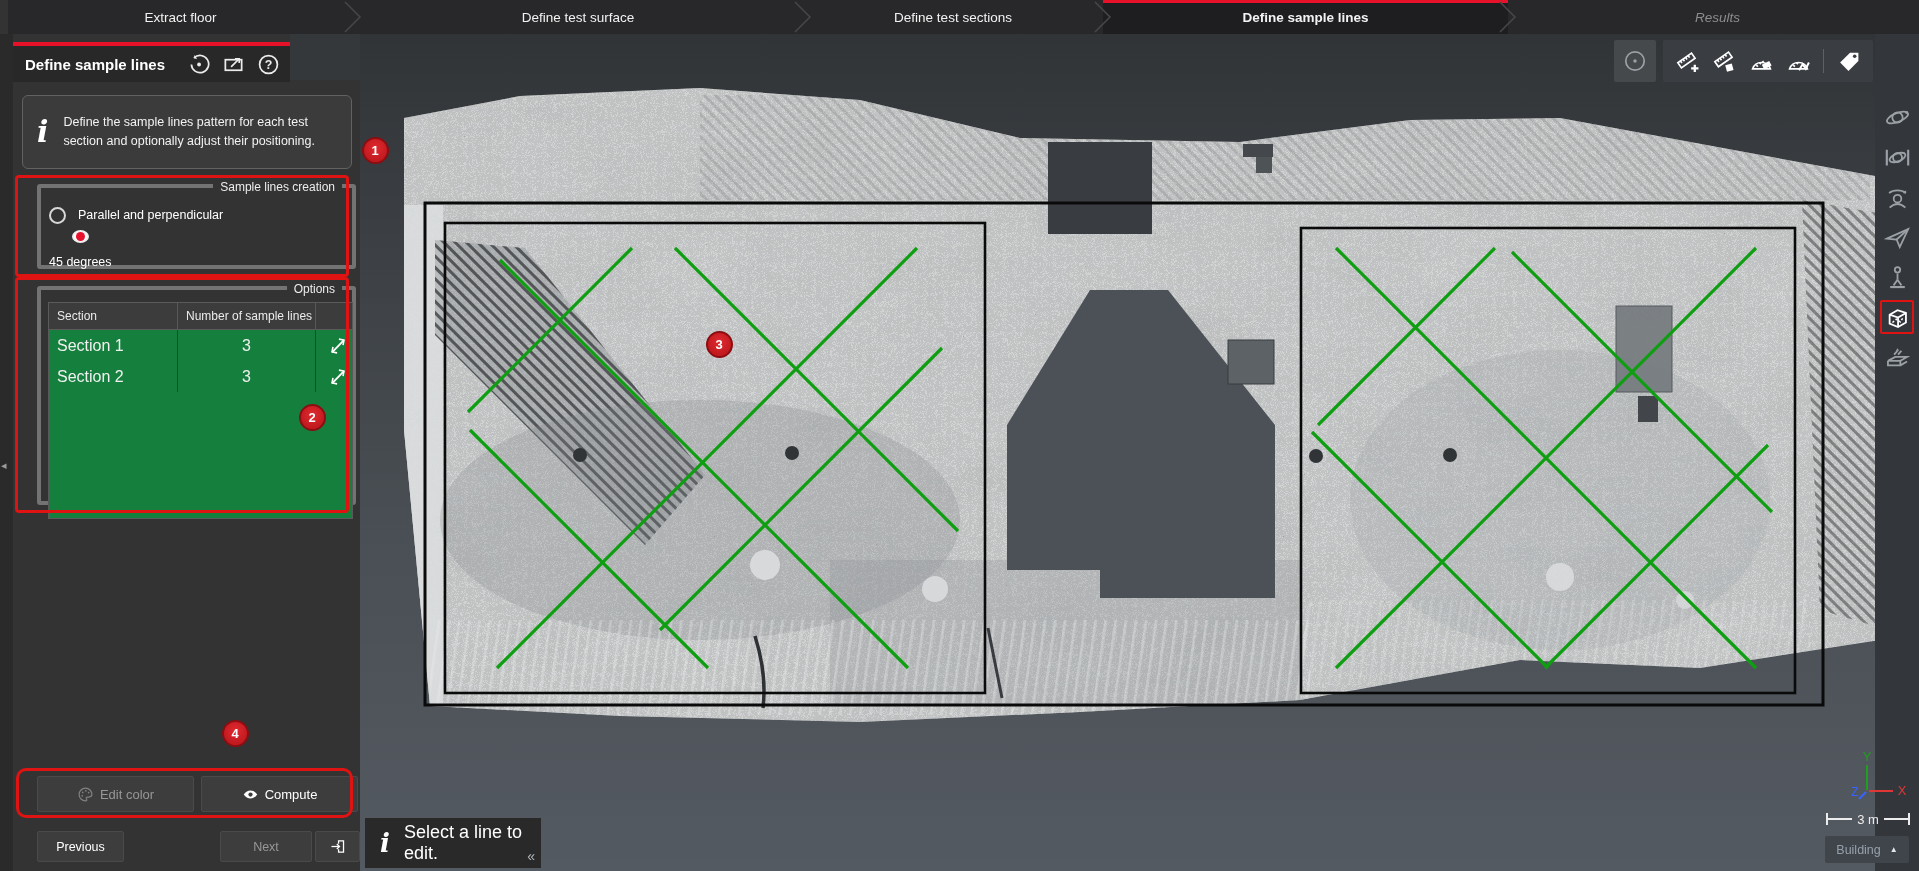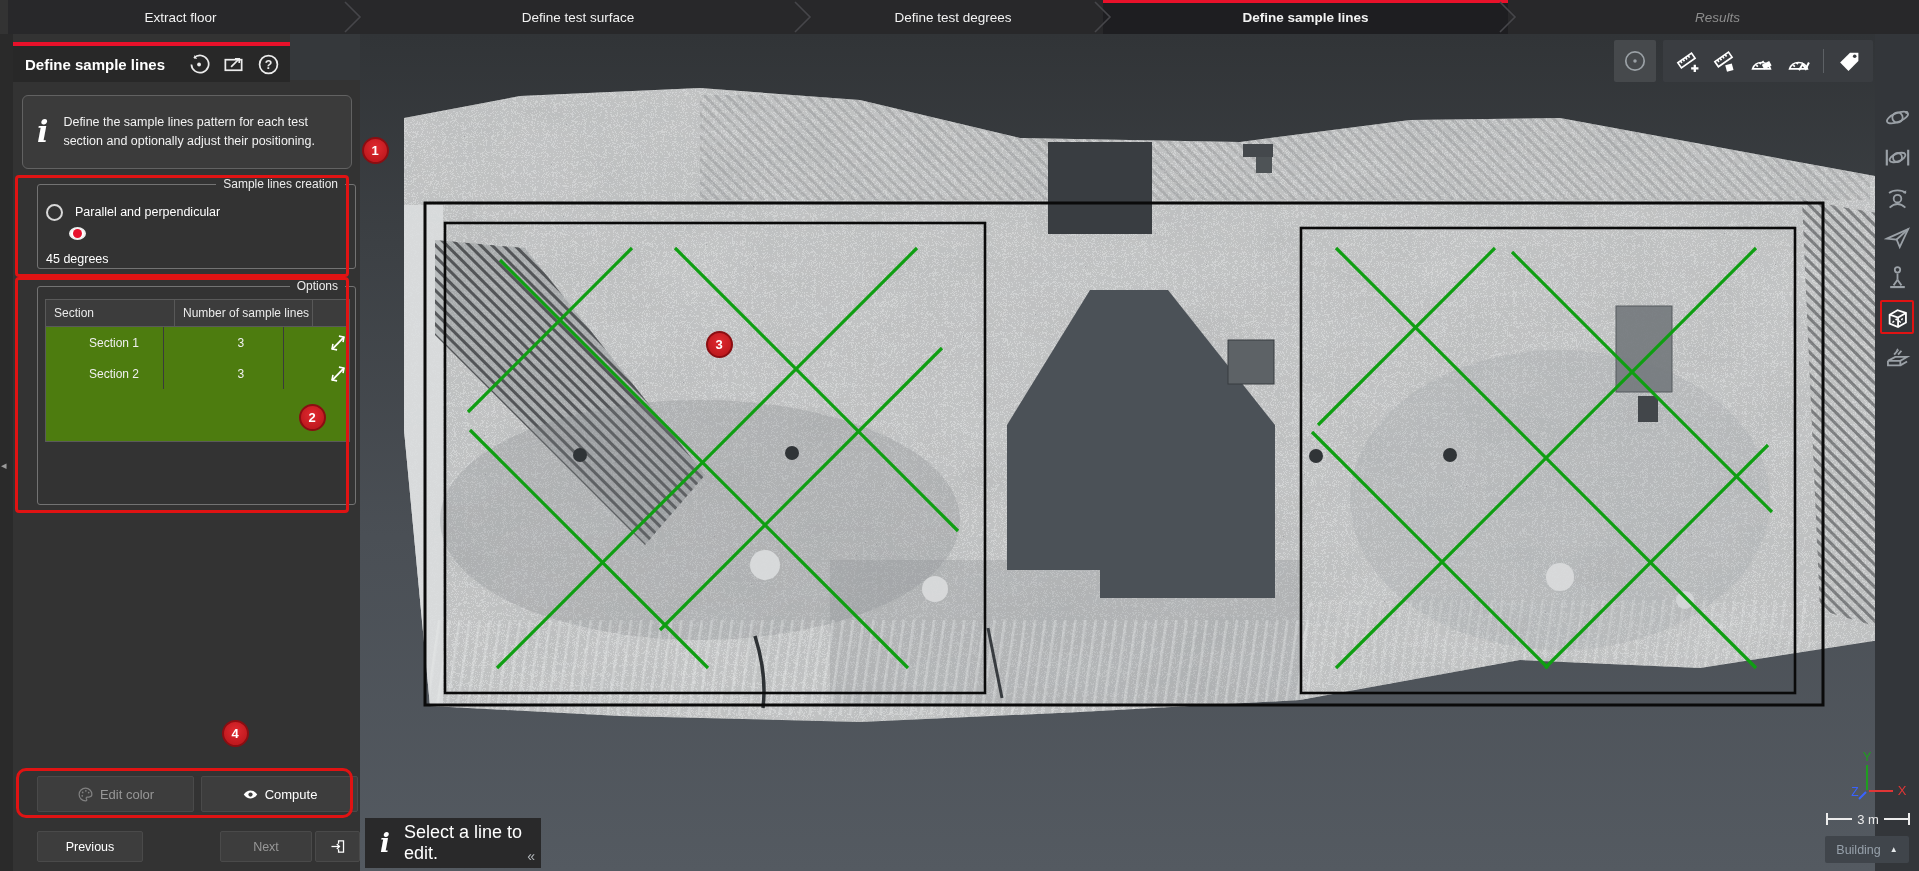--- a/index.html
+++ b/index.html
@@ -31,49 +31,49 @@
       border-top:4px solid var(--red);display:flex;align-items:center;}
   #panel-title{flex:1;padding-left:12px;font-size:15px;font-weight:bold;color:#fff;white-space:nowrap;}
   .hdr-icon{width:26px;height:26px;margin-right:9px;display:flex;align-items:center;justify-content:center;color:#ececec;cursor:pointer;}
   .hdr-icon svg{width:23px;height:23px;}
 
   #info-box{position:absolute;left:9px;top:61px;width:330px;height:74px;background:var(--box);
       border:1px solid #626262;border-radius:6px;display:flex;align-items:center;padding:0 14px;gap:15px;}
   .big-i{font-family:"DejaVu Serif",serif;font-style:italic;font-weight:bold;font-size:30px;color:#fff;line-height:1;}
   #info-text{font-size:12.5px;line-height:1.5;color:#f2f2f2;width:258px;}
 
-  .fieldset{position:absolute;border:1px solid #737373;border-radius:3px;}
+  .fieldset{position:absolute;border:4px solid #737373;border-radius:3px;}
   .legend{position:absolute;top:-8px;right:10px;background:var(--panel);padding:0 7px;font-size:12px;color:#ececec;white-space:nowrap;}
   #fs-creation{left:24px;top:150px;width:319px;height:85px;}
   #fs-options{left:24px;top:252px;width:319px;height:219px;}
 
   .radio-row{position:absolute;left:8px;display:flex;align-items:center;gap:12px;height:26px;cursor:pointer;}
   .radio-circ{width:17px;height:17px;border-radius:50%;border:2px solid #d8d8d8;background:transparent;
       display:flex;align-items:center;justify-content:center;}
   .radio-circ.sel{background:#fff;border-color:#efefef;}
   .radio-dot{width:9px;height:9px;border-radius:50%;background:#e8112d;}
   .radio-label{font-size:12.5px;color:#fff;}
 
-  #sl-table{position:absolute;left:7px;top:12px;width:305px;height:143px;background:#4d7c0f;border:1px solid #5a5a5a;}
+  #sl-table{position:absolute;left:7px;top:12px;width:305px;height:217px;background:#15803d;border:1px solid #5a5a5a;}
   .t-head{display:flex;height:27px;background:#3c3c3c;border-bottom:1px solid #5a5a5a;}
   .t-head .c{font-size:12px;color:#ebebeb;display:flex;align-items:center;padding-left:8px;border-right:1px solid #585858;}
   .c1{width:129px;} .c2{width:138px;} .c3{width:36px;border-right:none !important;}
   .t-row{display:flex;height:31px;align-items:center;}
-  .t-row .c{font-size:12px;color:#f0f0f0;height:100%;display:flex;align-items:center;padding-left:8px;border-right:1px solid #3a3a3a;margin-left:35px;}
+  .t-row .c{font-size:16px;color:#f0f0f0;height:100%;display:flex;align-items:center;padding-left:8px;border-right:1px solid #3a3a3a;}
   .t-row .c2{justify-content:center;padding-left:0;}
   .t-row .c3{justify-content:center;color:#fff;}
   .t-row .c3 svg{width:22px;height:22px;}
 
   .panel-btn{position:absolute;background:var(--btn);border:1px solid #4a4a4a;border-radius:2px;
       display:flex;align-items:center;justify-content:center;gap:6px;font-size:13px;color:#fff;cursor:pointer;}
   .panel-btn.disabled{color:#979797;cursor:default;}
   .panel-btn svg{width:17px;height:17px;}
   #btn-editcolor{left:24px;top:742px;width:157px;height:36px;}
   #btn-compute{left:188px;top:742px;width:157px;height:36px;}
-  #btn-previous{left:24px;top:797px;width:106px;height:31px;font-size:12.5px;}
+  #btn-previous{left:24px;top:797px;width:87px;height:31px;font-size:12.5px;}
   #btn-next{left:207px;top:797px;width:92px;height:31px;font-size:12.5px;}
   #btn-exit{left:302px;top:797px;width:45px;height:31px;}
 
   
   .annot-box{position:absolute;border:3px solid var(--annot);border-radius:4px;pointer-events:none;z-index:40;}
   .badge{position:absolute;width:27px;height:27px;border-radius:50%;z-index:41;
       background:radial-gradient(circle at 50% 38%, #e02a30, #b41318);border:2px solid #8a0e12;
       color:#fff;font-size:13px;font-weight:bold;display:flex;align-items:center;justify-content:center;pointer-events:none;}
 
   
@@ -116,21 +116,21 @@
   #hint-collapse{position:absolute;right:6px;bottom:4px;font-size:14px;color:#b3b7ba;cursor:pointer;}
 </style>
 </head>
 <body>
 
 <div id="app">
 
   <div id="tabbar">
       <div class="tab " style="width: 345px;">Extract floor</div>
       <div class="tab " style="width: 450px;">Define test surface</div>
-      <div class="tab " style="width: 300px;">Define test degrees</div>
+      <div class="tab " style="width: 300px;">Define test sections</div>
       <div class="tab active" style="width: 405px;">Define sample lines</div>
       <div class="tab disabled" style="width: 419px; font-style: italic;">Results</div>
       <svg class="tab-sep" viewBox="0 0 24 34" style="left: 333px;">
         <polyline points="4,2 19,17 4,32" fill="none" stroke="#46464a" stroke-width="1.6"></polyline>
       </svg>
       <svg class="tab-sep" viewBox="0 0 24 34" style="left: 783px;">
         <polyline points="4,2 19,17 4,32" fill="none" stroke="#46464a" stroke-width="1.6"></polyline>
       </svg>
       <svg class="tab-sep" viewBox="0 0 24 34" style="left: 1083px;">
         <polyline points="4,2 19,17 4,32" fill="none" stroke="#46464a" stroke-width="1.6"></polyline>

